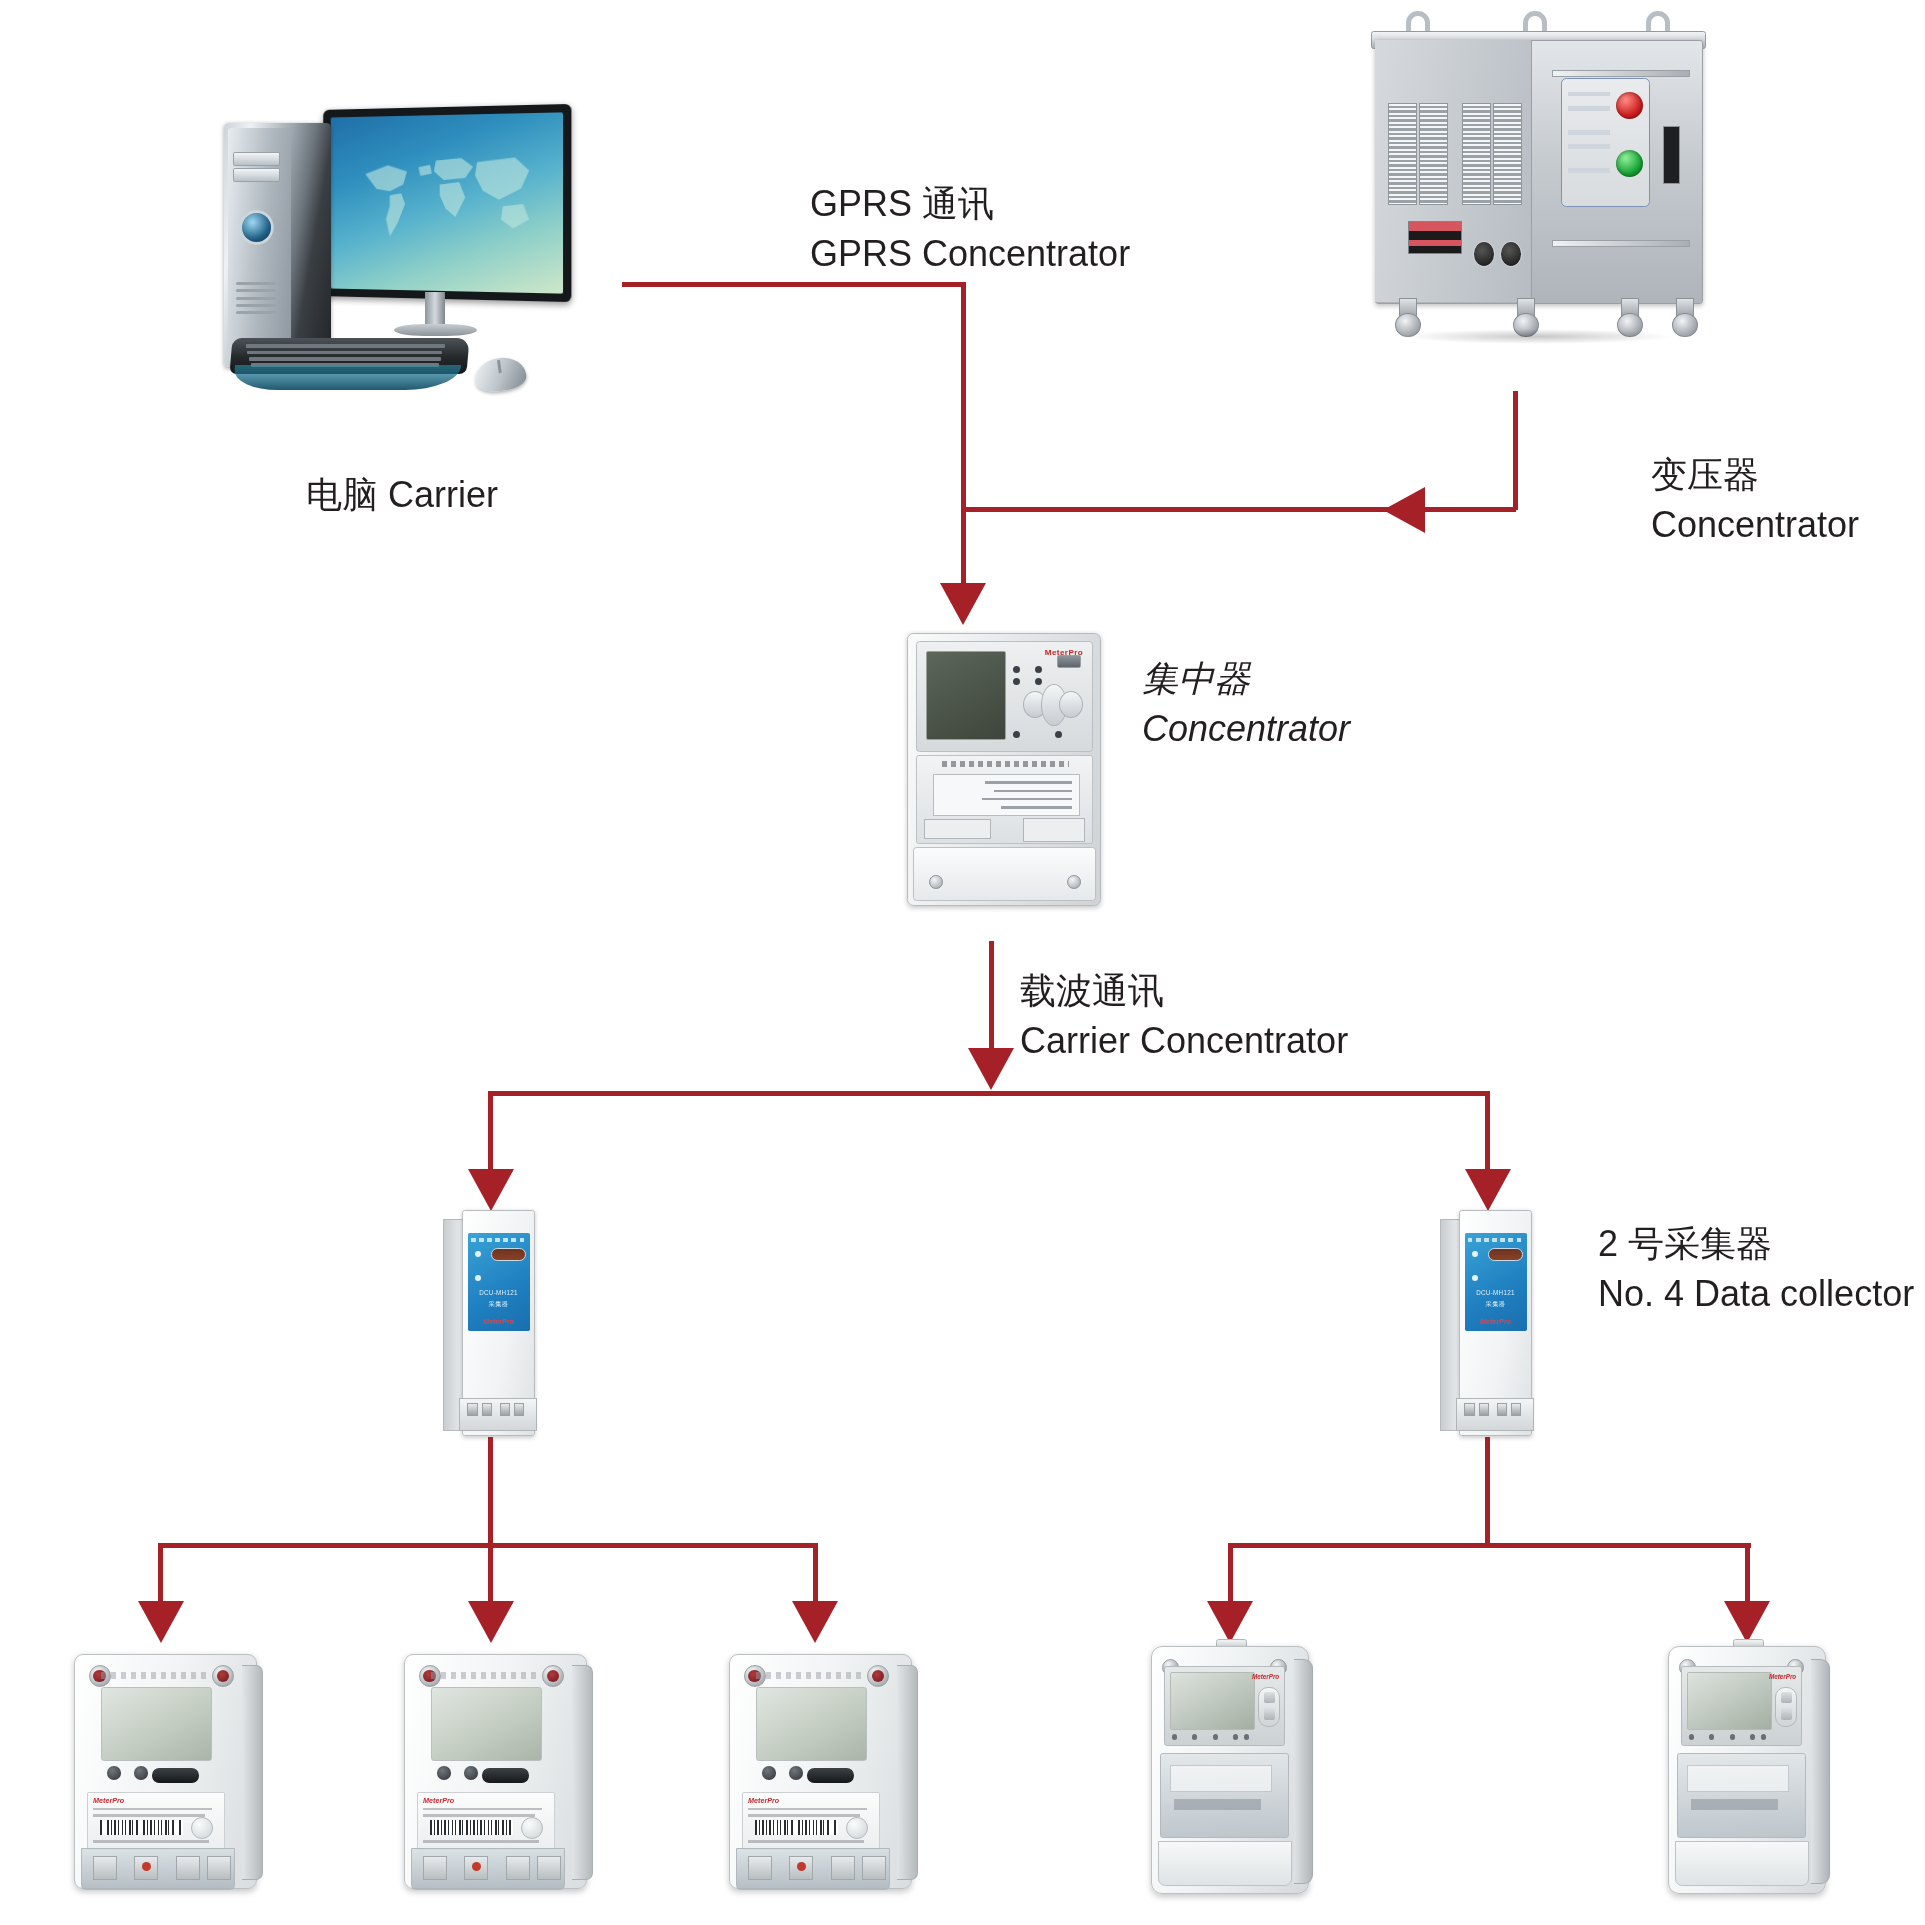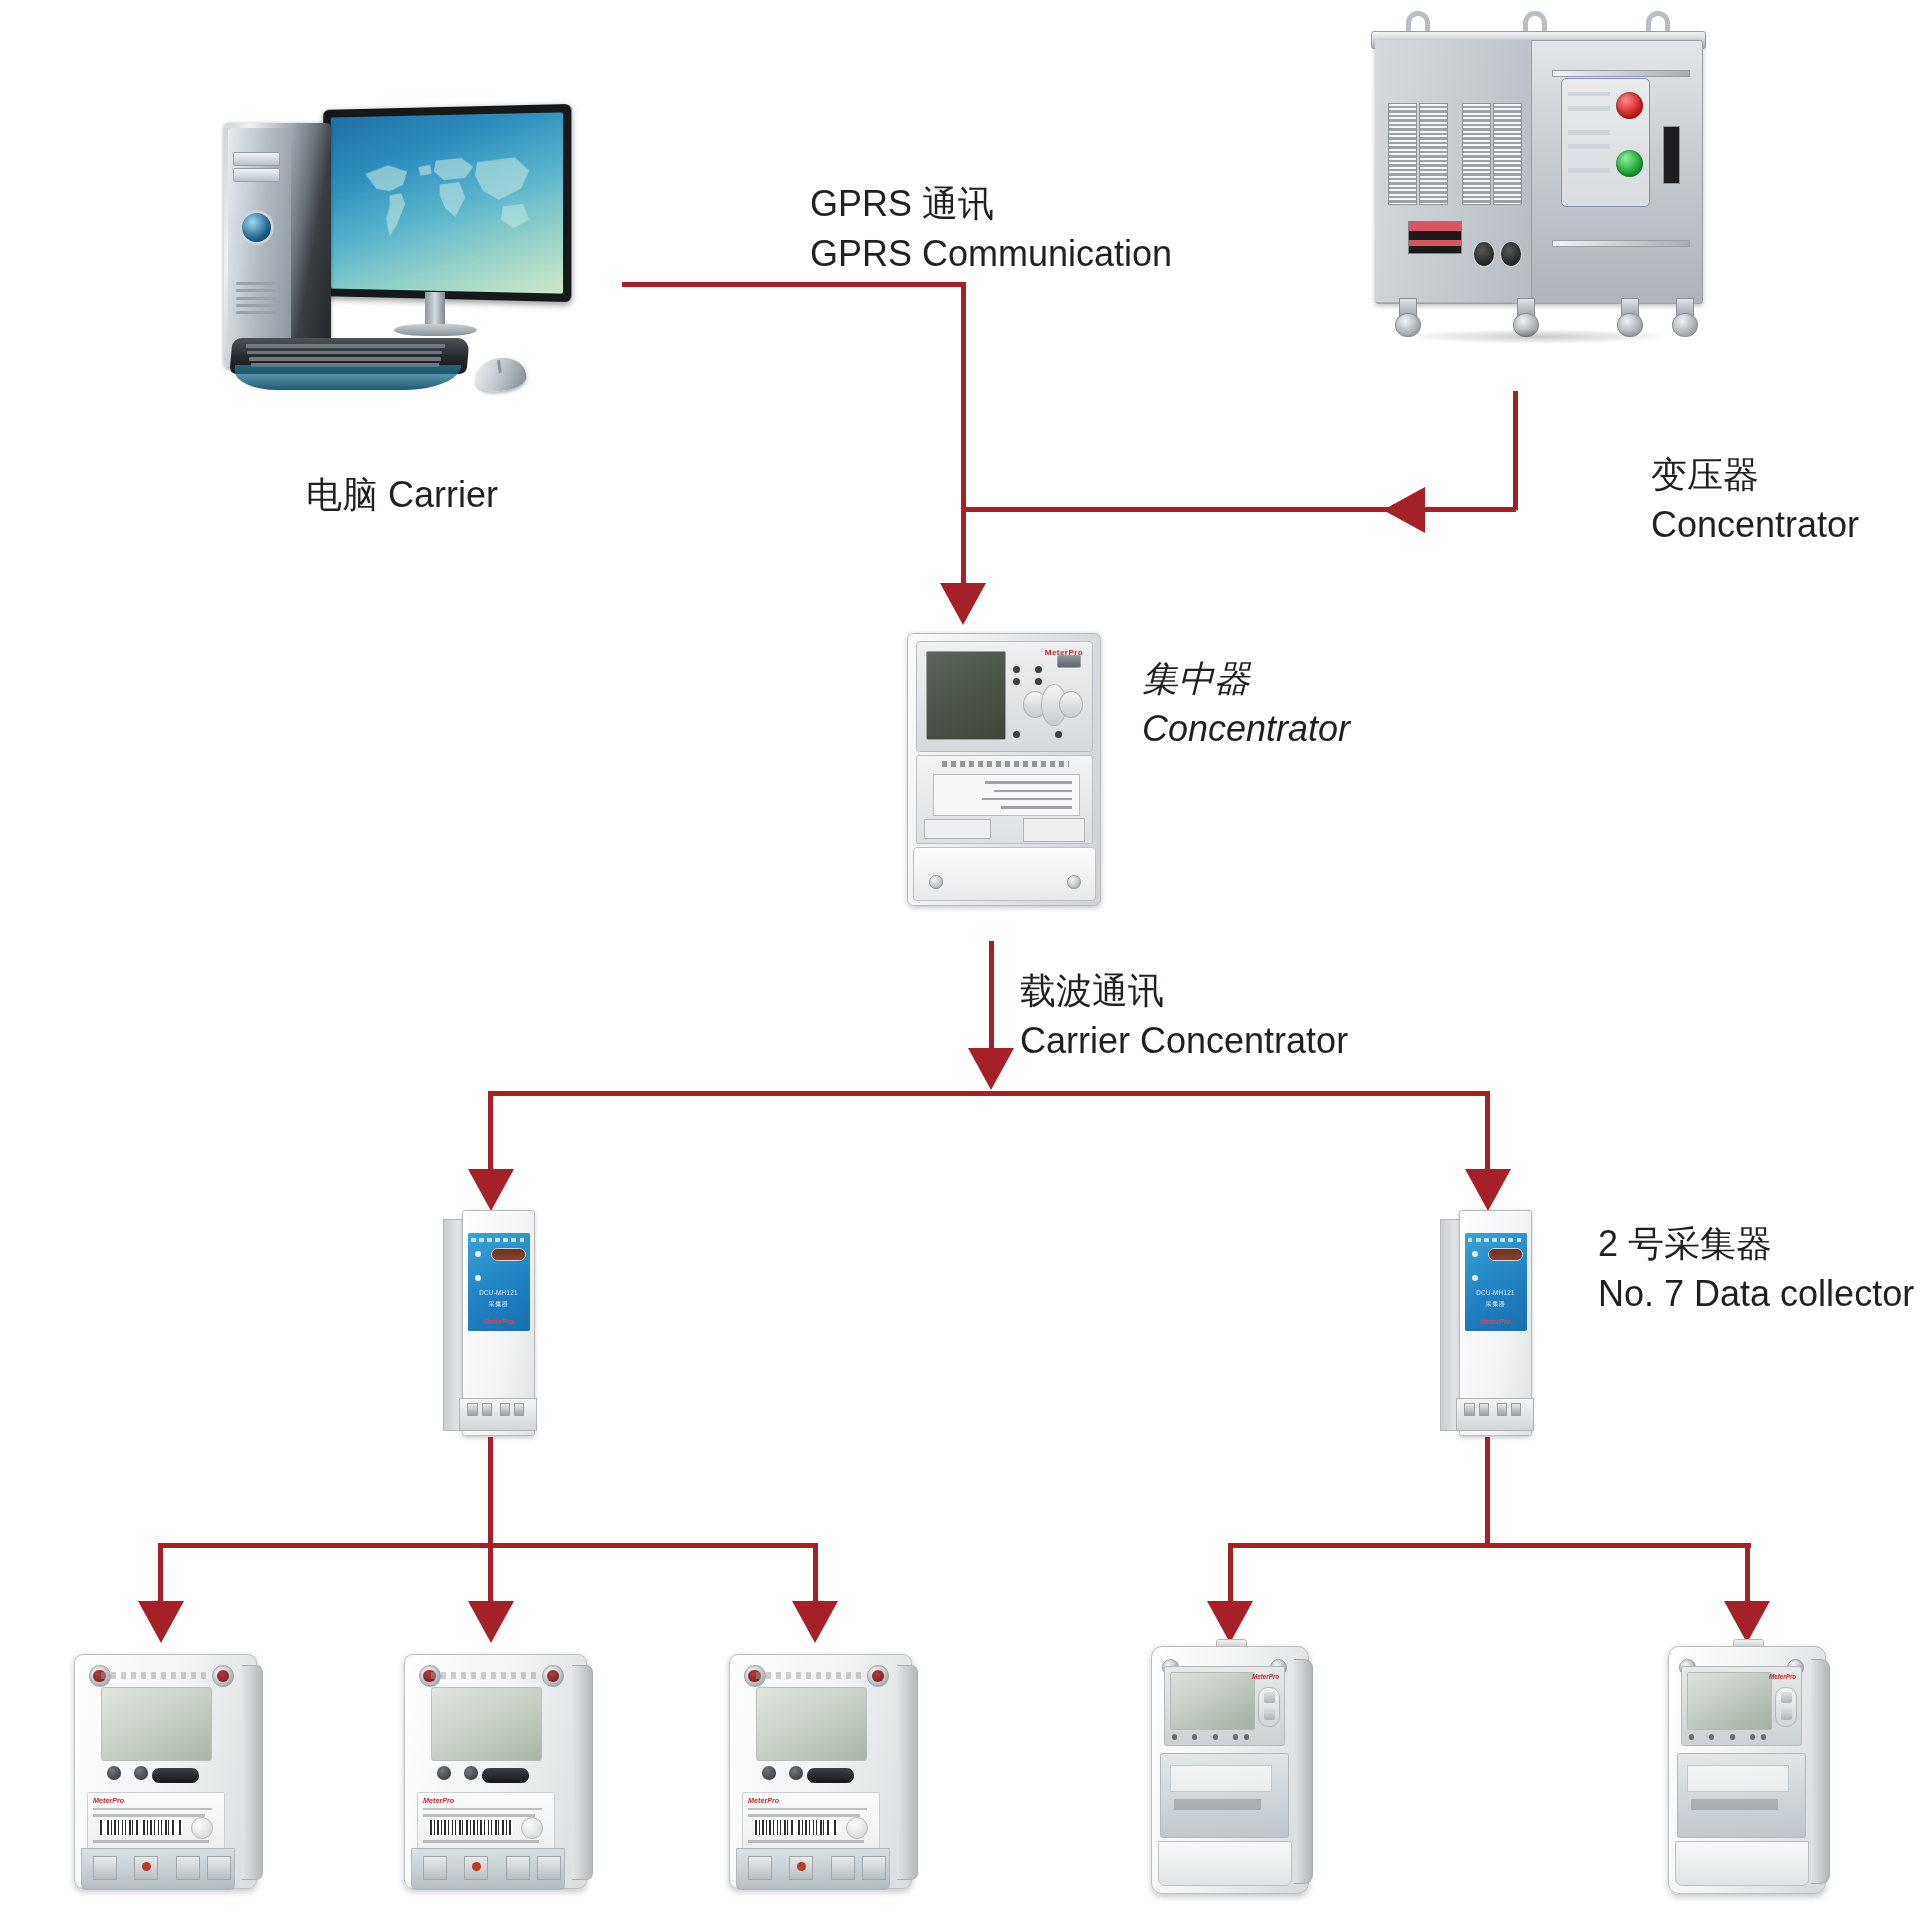--- a/index.html
+++ b/index.html
@@ -296,21 +296,21 @@
         <i></i>
         <b></b>
       </div>
     <div class="tr-shadow"></div>
   </div>
 
   <div class="lbl" style="left:1651px;top:450px;">变压器
 Concentrator</div>
 
   <div class="lbl" style="left:810px;top:179px;">GPRS 通讯
-GPRS Communication</div>
+GPRS Concentrator</div>
 
   <div class="wire wh" style="left:622px;top:282px;width:344px;"></div>
   <div class="wire wv" style="left:961px;top:282px;height:317px;"></div>
   <div class="arrow-d" style="left:940px;top:583px;"></div>
 
   <div class="wire wv" style="left:1513px;top:391px;height:119px;"></div>
   <div class="wire wh" style="left:961px;top:507px;width:555px;"></div>
   <div class="arrow-l" style="left:1383px;top:487px;"></div>
 
   <div class="concentrator" style="left:907px;top:633px;width:199px;height:280px;">
@@ -400,21 +400,21 @@
     </div>
     <div class="dc-base">
       <div class="dc-pin" style="left:7.2px;"></div>
       <div class="dc-pin" style="left:22px;"></div>
       <div class="dc-pin" style="left:40px;"></div>
       <div class="dc-pin" style="left:54px;"></div>
     </div>
   </div>
 
   <div class="lbl" style="left:1598px;top:1219px;">2 号采集器
-No. 7 Data collector</div>
+No. 4 Data collector</div>
 
   <div class="wire wv" style="left:488px;top:1437px;height:110px;"></div>
   <div class="wire wh" style="left:158px;top:1543px;width:660px;"></div>
   <div class="wire wv" style="left:158px;top:1543px;height:80px;"></div>
   <div class="wire wv" style="left:488px;top:1543px;height:80px;"></div>
   <div class="wire wv" style="left:813px;top:1543px;height:80px;"></div>
   <div class="arrow-d" style="left:138px;top:1601px;"></div>
   <div class="arrow-d" style="left:468px;top:1601px;"></div>
   <div class="arrow-d" style="left:792px;top:1601px;"></div>
 

